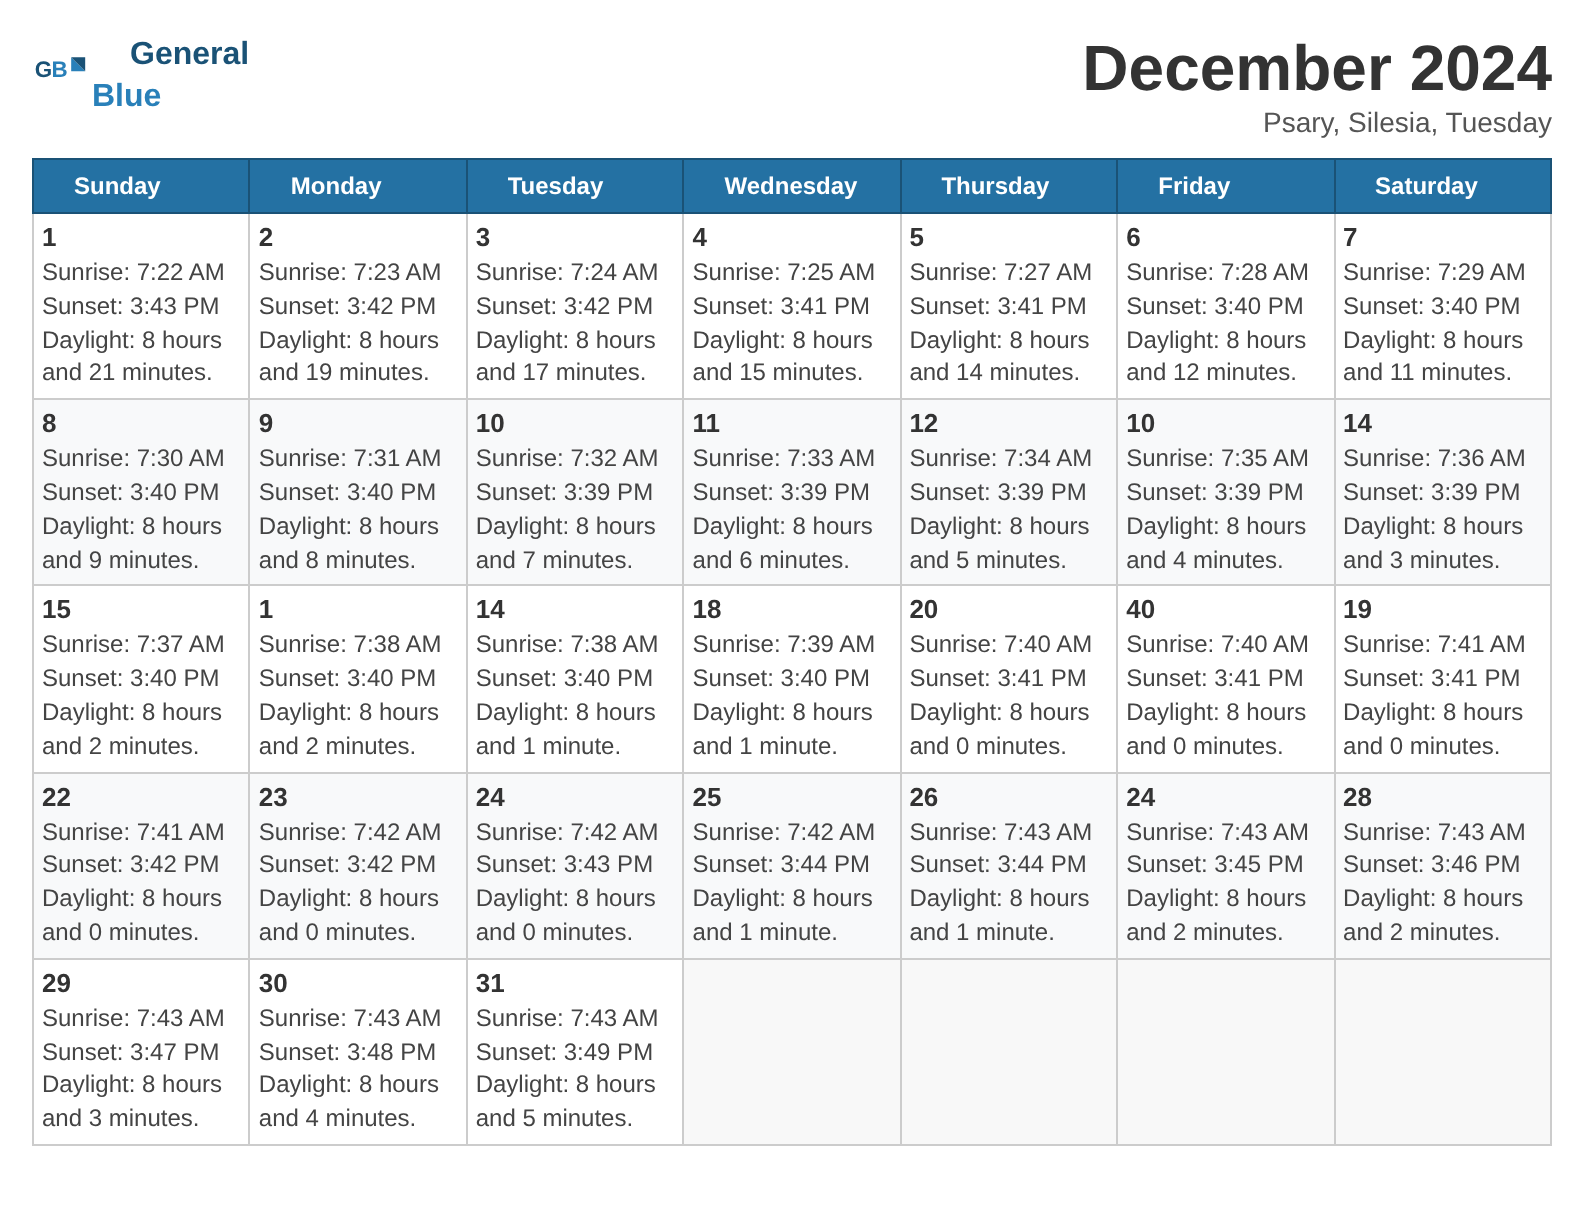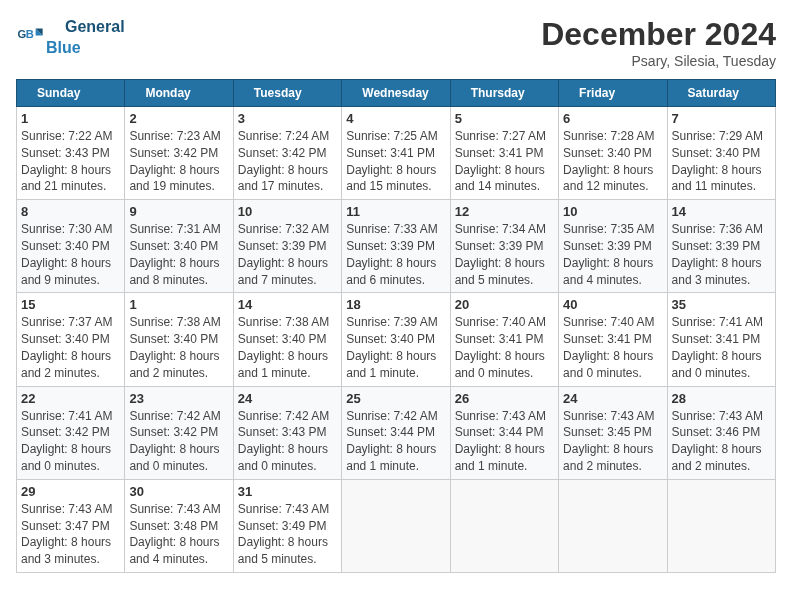--- a/index.html
+++ b/index.html
@@ -281,21 +281,21 @@
         </td>
           <td>
           <span class="day-number">40</span>
           <div class="day-info">
             Sunrise: 7:40 AM<br>
             Sunset: 3:41 PM<br>
             Daylight: 8 hours and 0 minutes.
           </div>
         </td>
           <td>
-          <span class="day-number">35</span>
+          <span class="day-number">19</span>
           <div class="day-info">
             Sunrise: 7:41 AM<br>
             Sunset: 3:41 PM<br>
             Daylight: 8 hours and 0 minutes.
           </div>
         </td>
         </tr>
         <tr>
           <td>
           <span class="day-number">22</span>

